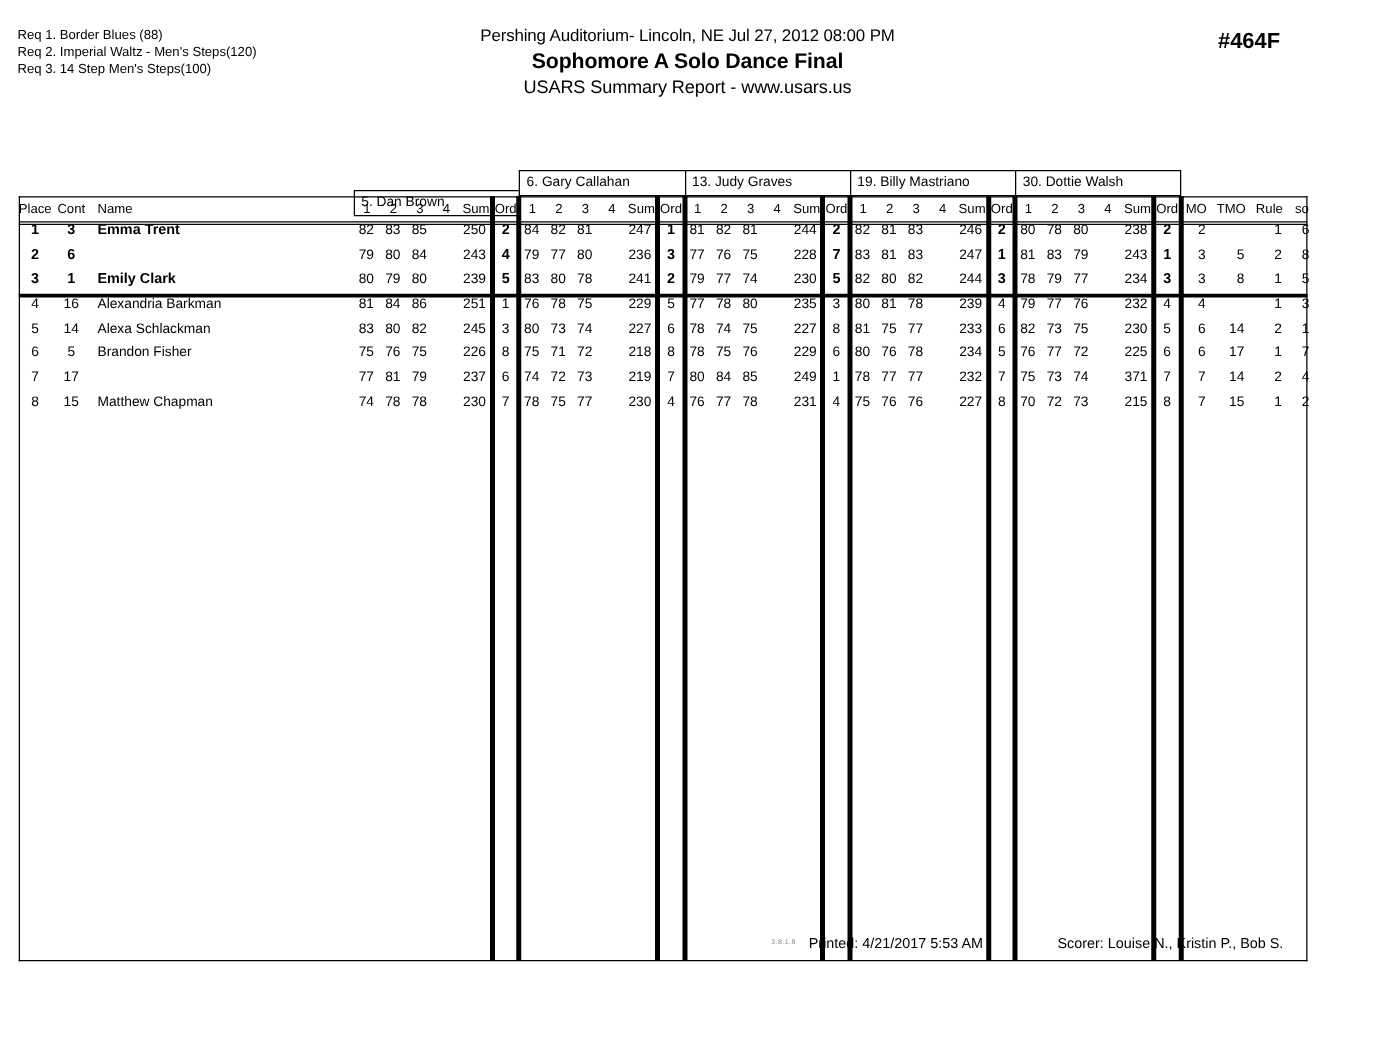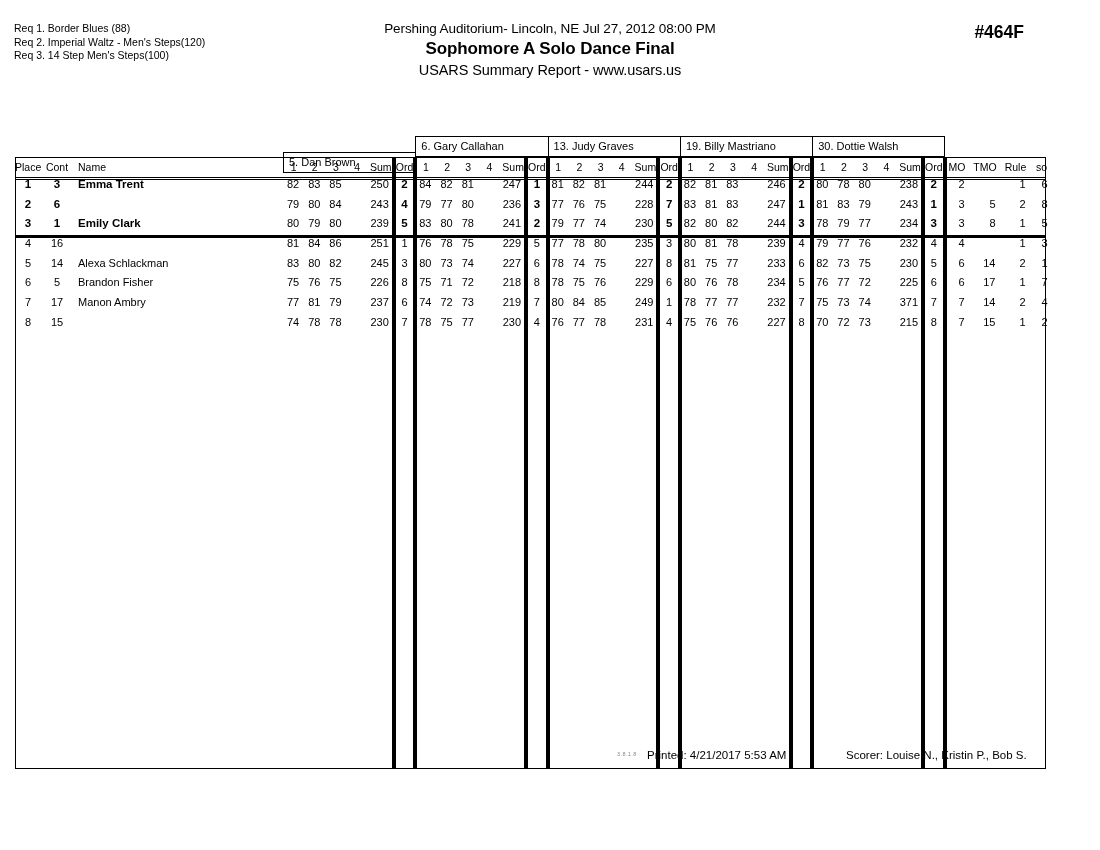--- a/index.html
+++ b/index.html
@@ -271,20 +271,21 @@
       <div class="dcell rgt" style="left: 839.6px; top: 81.3px; width: 21.2px; height: 19.65px;">77</div>
       <div class="dcell rgt" style="left: 860.8px; top: 81.3px; width: 21.2px; height: 19.65px;"></div>
       <div class="dcell rgt" style="left: 882px; top: 81.3px; width: 26px; height: 19.65px;">234</div>
       <div class="dcell bold" style="left: 908px; top: 81.3px; width: 21.5px; height: 19.65px;">3</div>
       <div class="dcell rgt" style="left: 929.5px; top: 81.3px; width: 25px; height: 19.65px;">3</div>
       <div class="dcell rgt" style="left: 954.5px; top: 81.3px; width: 31px; height: 19.65px;">8</div>
       <div class="dcell rgt" style="left: 985.5px; top: 81.3px; width: 30px; height: 19.65px;">1</div>
       <div class="dcell rgt" style="left: 1015.5px; top: 81.3px; width: 22px; height: 19.65px;">5</div>
       <div class="dcell" style="left: 0px; top: 100.95px; width: 26px; height: 19.65px;">4</div>
       <div class="dcell" style="left: 26px; top: 100.95px; width: 32px; height: 19.65px;">16</div>
+      <div class="dcell lft" style="left: 58px; top: 100.95px; width: 210px; height: 19.65px;">Alexandria Barkman</div>
       <div class="dcell rgt" style="left: 268px; top: 100.95px; width: 21.2px; height: 19.65px;">81</div>
       <div class="dcell rgt" style="left: 289.2px; top: 100.95px; width: 21.2px; height: 19.65px;">84</div>
       <div class="dcell rgt" style="left: 310.4px; top: 100.95px; width: 21.2px; height: 19.65px;">86</div>
       <div class="dcell rgt" style="left: 331.6px; top: 100.95px; width: 21.2px; height: 19.65px;"></div>
       <div class="dcell rgt" style="left: 352.8px; top: 100.95px; width: 26px; height: 19.65px;">251</div>
       <div class="dcell" style="left: 378.8px; top: 100.95px; width: 21.5px; height: 19.65px;">1</div>
       <div class="dcell rgt" style="left: 400.3px; top: 100.95px; width: 21.2px; height: 19.65px;">76</div>
       <div class="dcell rgt" style="left: 421.5px; top: 100.95px; width: 21.2px; height: 19.65px;">78</div>
       <div class="dcell rgt" style="left: 442.7px; top: 100.95px; width: 21.2px; height: 19.65px;">75</div>
       <div class="dcell rgt" style="left: 463.9px; top: 100.95px; width: 21.2px; height: 19.65px;"></div>
@@ -381,21 +382,20 @@
       <div class="dcell rgt" style="left: 839.6px; top: 140.25px; width: 21.2px; height: 19.65px;">72</div>
       <div class="dcell rgt" style="left: 860.8px; top: 140.25px; width: 21.2px; height: 19.65px;"></div>
       <div class="dcell rgt" style="left: 882px; top: 140.25px; width: 26px; height: 19.65px;">225</div>
       <div class="dcell" style="left: 908px; top: 140.25px; width: 21.5px; height: 19.65px;">6</div>
       <div class="dcell rgt" style="left: 929.5px; top: 140.25px; width: 25px; height: 19.65px;">6</div>
       <div class="dcell rgt" style="left: 954.5px; top: 140.25px; width: 31px; height: 19.65px;">17</div>
       <div class="dcell rgt" style="left: 985.5px; top: 140.25px; width: 30px; height: 19.65px;">1</div>
       <div class="dcell rgt" style="left: 1015.5px; top: 140.25px; width: 22px; height: 19.65px;">7</div>
       <div class="dcell" style="left: 0px; top: 159.9px; width: 26px; height: 19.65px;">7</div>
       <div class="dcell" style="left: 26px; top: 159.9px; width: 32px; height: 19.65px;">17</div>
-      <div class="dcell lft" style="left: 58px; top: 159.9px; width: 210px; height: 19.65px;">Manon Ambry</div>
       <div class="dcell rgt" style="left: 268px; top: 159.9px; width: 21.2px; height: 19.65px;">77</div>
       <div class="dcell rgt" style="left: 289.2px; top: 159.9px; width: 21.2px; height: 19.65px;">81</div>
       <div class="dcell rgt" style="left: 310.4px; top: 159.9px; width: 21.2px; height: 19.65px;">79</div>
       <div class="dcell rgt" style="left: 331.6px; top: 159.9px; width: 21.2px; height: 19.65px;"></div>
       <div class="dcell rgt" style="left: 352.8px; top: 159.9px; width: 26px; height: 19.65px;">237</div>
       <div class="dcell" style="left: 378.8px; top: 159.9px; width: 21.5px; height: 19.65px;">6</div>
       <div class="dcell rgt" style="left: 400.3px; top: 159.9px; width: 21.2px; height: 19.65px;">74</div>
       <div class="dcell rgt" style="left: 421.5px; top: 159.9px; width: 21.2px; height: 19.65px;">72</div>
       <div class="dcell rgt" style="left: 442.7px; top: 159.9px; width: 21.2px; height: 19.65px;">73</div>
       <div class="dcell rgt" style="left: 463.9px; top: 159.9px; width: 21.2px; height: 19.65px;"></div>
@@ -418,20 +418,21 @@
       <div class="dcell rgt" style="left: 839.6px; top: 159.9px; width: 21.2px; height: 19.65px;">74</div>
       <div class="dcell rgt" style="left: 860.8px; top: 159.9px; width: 21.2px; height: 19.65px;"></div>
       <div class="dcell rgt" style="left: 882px; top: 159.9px; width: 26px; height: 19.65px;">371</div>
       <div class="dcell" style="left: 908px; top: 159.9px; width: 21.5px; height: 19.65px;">7</div>
       <div class="dcell rgt" style="left: 929.5px; top: 159.9px; width: 25px; height: 19.65px;">7</div>
       <div class="dcell rgt" style="left: 954.5px; top: 159.9px; width: 31px; height: 19.65px;">14</div>
       <div class="dcell rgt" style="left: 985.5px; top: 159.9px; width: 30px; height: 19.65px;">2</div>
       <div class="dcell rgt" style="left: 1015.5px; top: 159.9px; width: 22px; height: 19.65px;">4</div>
       <div class="dcell" style="left: 0px; top: 179.55px; width: 26px; height: 19.65px;">8</div>
       <div class="dcell" style="left: 26px; top: 179.55px; width: 32px; height: 19.65px;">15</div>
+      <div class="dcell lft" style="left: 58px; top: 179.55px; width: 210px; height: 19.65px;">Matthew Chapman</div>
       <div class="dcell rgt" style="left: 268px; top: 179.55px; width: 21.2px; height: 19.65px;">74</div>
       <div class="dcell rgt" style="left: 289.2px; top: 179.55px; width: 21.2px; height: 19.65px;">78</div>
       <div class="dcell rgt" style="left: 310.4px; top: 179.55px; width: 21.2px; height: 19.65px;">78</div>
       <div class="dcell rgt" style="left: 331.6px; top: 179.55px; width: 21.2px; height: 19.65px;"></div>
       <div class="dcell rgt" style="left: 352.8px; top: 179.55px; width: 26px; height: 19.65px;">230</div>
       <div class="dcell" style="left: 378.8px; top: 179.55px; width: 21.5px; height: 19.65px;">7</div>
       <div class="dcell rgt" style="left: 400.3px; top: 179.55px; width: 21.2px; height: 19.65px;">78</div>
       <div class="dcell rgt" style="left: 421.5px; top: 179.55px; width: 21.2px; height: 19.65px;">75</div>
       <div class="dcell rgt" style="left: 442.7px; top: 179.55px; width: 21.2px; height: 19.65px;">77</div>
       <div class="dcell rgt" style="left: 463.9px; top: 179.55px; width: 21.2px; height: 19.65px;"></div>

